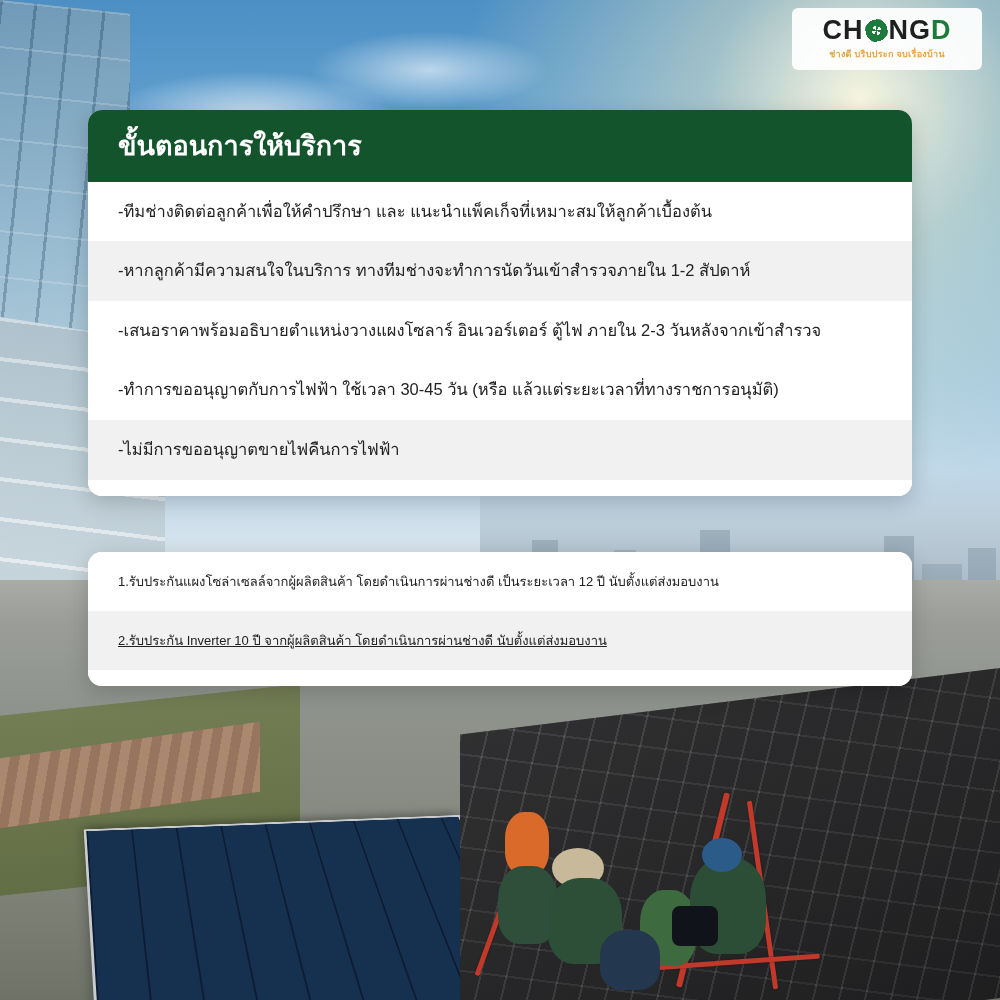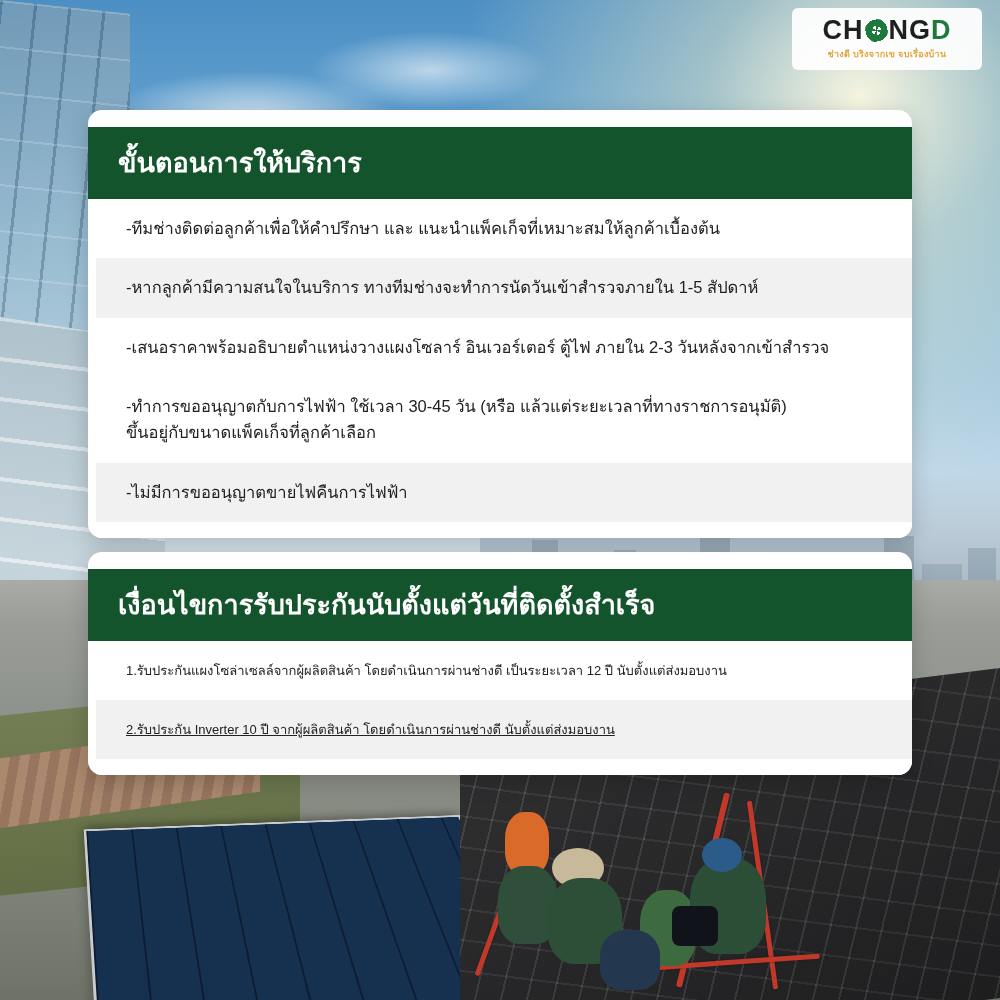--- a/index.html
+++ b/index.html
@@ -140,23 +140,22 @@
   #card-service { left: 88px; top: 110px; width: 824px; }
   #card-warranty { left: 88px; top: 552px; width: 824px; }
 
   .card-header {
     background: #14542c;
     color: #ffffff;
     padding: 22px 30px 20px 30px;
     font-size: 27px;
     font-weight: 700;
     line-height: 1.1;
-    margin-top: 17px;
-  }
-  .card-body { padding: 0; margin-left: 8px; }
+  }
+  .card-body { padding: 0; }
 
   .row {
     padding: 17px 30px;
     font-size: 16.5px;
     color: #222;
     line-height: 1.55;
   }
   .row.alt { background: #f1f1f1; }
   .row.plain { background: #ffffff; }
   .row .sub { display: block; }
@@ -218,49 +217,47 @@
 
   <div class="logo-box">
     <div class="logo-main">
       <span>CH</span>
       <span class="gear"></span>
       <span>NG</span>
       <span class="d-green">D</span>
     </div>
     <div class="logo-sub">
       <span class="thai">ช่างดี</span>
-      <span>บริงจากเข จบเรื่องบ้าน</span>
+      <span>บริบประก จบเรื่องบ้าน</span>
     </div>
   </div>
 
   <div class="card" id="card-service">
     <div class="card-header">ขั้นตอนการให้บริการ</div>
     <div class="card-body">
       <div class="row plain">
         <span>-ทีมช่างติดต่อลูกค้าเพื่อให้คำปรึกษา และ แนะนำแพ็คเก็จที่เหมาะสมให้ลูกค้าเบื้องต้น</span>
       </div>
       <div class="row alt">
-        <span>-หากลูกค้ามีความสนใจในบริการ ทางทีมช่างจะทำการนัดวันเข้าสำรวจภายใน 1-5 สัปดาห์</span>
+        <span>-หากลูกค้ามีความสนใจในบริการ ทางทีมช่างจะทำการนัดวันเข้าสำรวจภายใน 1-2 สัปดาห์</span>
       </div>
       <div class="row plain">
         <span>-เสนอราคาพร้อมอธิบายตำแหน่งวางแผงโซลาร์ อินเวอร์เตอร์ ตู้ไฟ ภายใน 2-3 วันหลังจากเข้าสำรวจ</span>
       </div>
       <div class="row plain">
         <span class="sub">-ทำการขออนุญาตกับการไฟฟ้า ใช้เวลา 30-45 วัน (หรือ แล้วแต่ระยะเวลาที่ทางราชการอนุมัติ)</span>
-        <span class="sub">ขึ้นอยู่กับขนาดแพ็คเก็จที่ลูกค้าเลือก</span>
       </div>
       <div class="row alt">
         <span>-ไม่มีการขออนุญาตขายไฟคืนการไฟฟ้า</span>
       </div>
       <div class="card-pad-bottom"></div>
     </div>
   </div>
 
   <div class="card" id="card-warranty">
-    <div class="card-header">เงื่อนไขการรับประกันนับตั้งแต่วันที่ติดตั้งสำเร็จ</div>
     <div class="card-body">
       <div class="wrow plain">
         <span>1.รับประกันแผงโซล่าเซลล์จากผู้ผลิตสินค้า โดยดำเนินการผ่านช่างดี เป็นระยะเวลา 12 ปี นับตั้งแต่ส่งมอบงาน</span>
       </div>
       <div class="wrow alt">
         <span>2.รับประกัน Inverter 10 ปี จากผู้ผลิตสินค้า โดยดำเนินการผ่านช่างดี นับตั้งแต่ส่งมอบงาน</span>
       </div>
       <div class="card-pad-bottom"></div>
     </div>
   </div>

